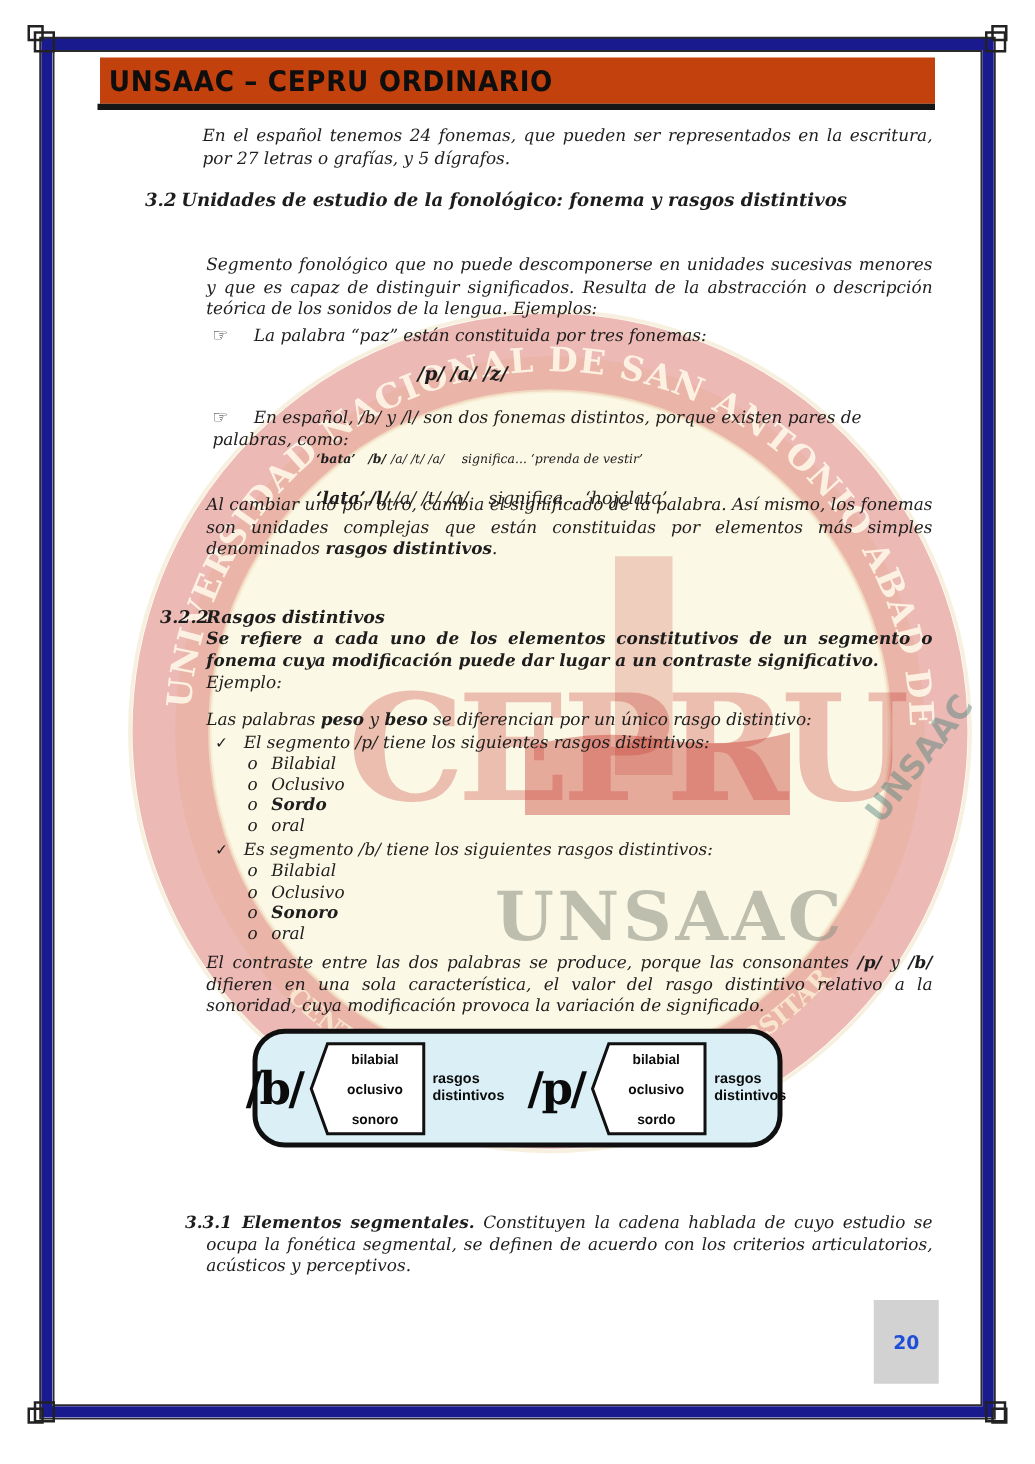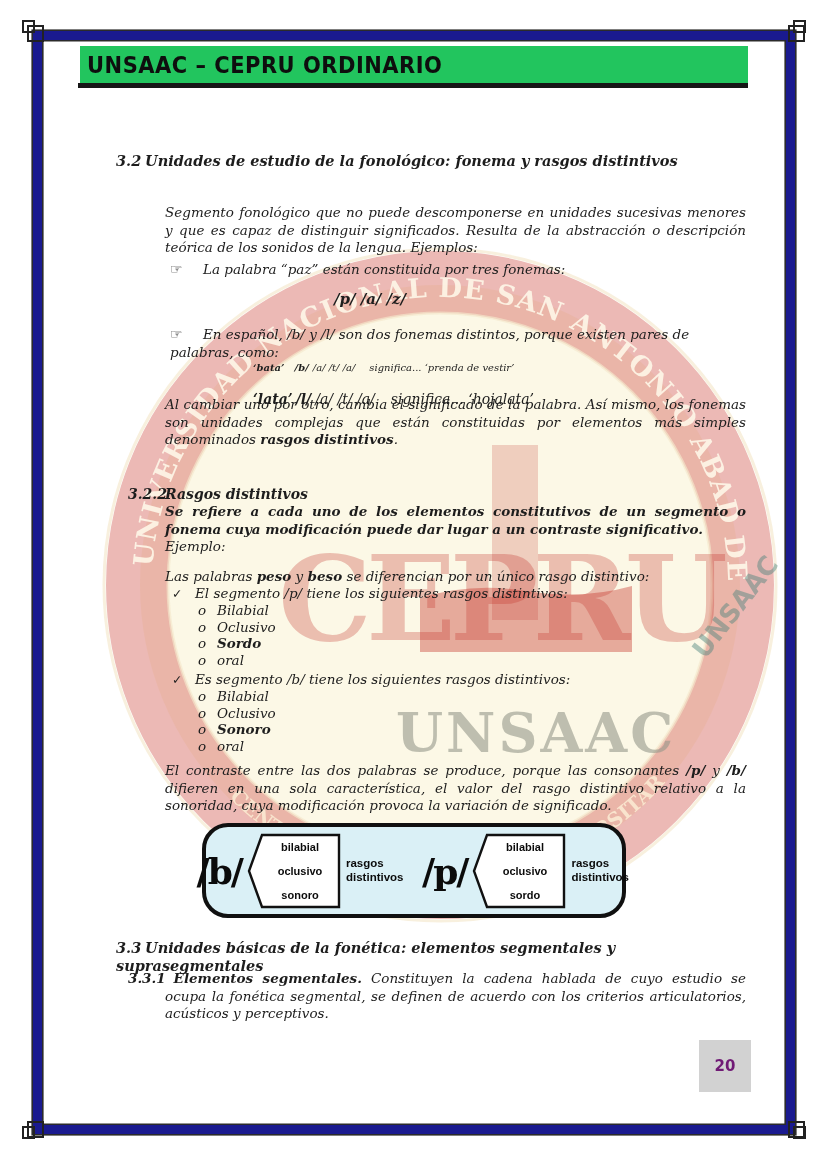--- a/index.html
+++ b/index.html
@@ -9,21 +9,21 @@
   
   .frame{position:absolute;left:33px;top:31px;width:744px;height:1085px;
          border:9px solid #1a1a8f;
          box-shadow:0 0 0 1.6px #2b2b2b, inset 0 0 0 1.6px #2b2b2b;}
   .corner{position:absolute;border:2px solid #222;background:transparent;}
   .corner.big{width:13px;height:13px;}
   .corner.small{width:9px;height:9px;}
 
   
   .header-band{position:absolute;left:80px;top:46px;width:668px;height:37px;
-               background:#22c55e;display:flex;align-items:center;}
+               background:#c2410c;display:flex;align-items:center;}
   .header-title{font-family:"DejaVu Sans","Liberation Sans",sans-serif;font-weight:800;
                 font-size:21px;letter-spacing:.5px;color:#0e0e0e;padding-left:7px;
                 transform:scaleY(1.08);transform-origin:left center;}
   .header-rule{position:absolute;left:78px;top:83px;width:670px;height:5px;background:#161616;}
 
   
   .t{position:absolute;font-size:13.5px;line-height:17.5px;font-style:italic;}
   .jt{text-align:justify;}
   .b{font-weight:bold;}
   .heading{font-weight:bold;font-size:14.5px;line-height:17.5px;}
@@ -40,24 +40,24 @@
   .diagram{position:absolute;left:202px;top:823px;width:424px;height:95px;box-sizing:border-box;
            background:#daf0f6;border:4px solid #101010;border-radius:26px;
            display:flex;align-items:center;justify-content:center;gap:16px;}
   .card{display:flex;align-items:center;gap:5px;}
   .ph{font-weight:bold;font-size:36px;font-style:normal;letter-spacing:-2px;
       font-family:"DejaVu Serif",serif;color:#0b0b0b;}
   .dlabel{width:60px;font-family:"Liberation Sans","DejaVu Sans",sans-serif;
           font-style:normal;font-weight:bold;font-size:11.5px;line-height:1.15;color:#0b0b0b;}
 
   
-  .pagenum{position:absolute;left:699px;top:1040px;width:52px;height:52px;background:#d2d2d2;
+  .pagenum{position:absolute;left:699px;top:1040px;width:52px;height:67px;background:#d2d2d2;
            display:flex;align-items:center;justify-content:center;
            font-family:"DejaVu Sans",sans-serif;font-weight:bold;font-size:15px;
-           font-style:normal;color:#701a75;}
+           font-style:normal;color:#1d4ed8;}
 
   .watermark{position:absolute;left:0;top:0;pointer-events:none;}
 </style>
 </head>
 <body>
 
 <div class="page">
 
   <svg class="watermark" width="828" height="1171" viewBox="0 0 828 1171">
     <circle cx="440" cy="585" r="300" fill="rgba(250,242,210,0.55)"></circle>
@@ -89,20 +89,21 @@
   <div class="corner big" style="left:27px;top:1121px;"></div>
   <div class="corner small" style="left:22px;top:1126px;"></div>
   <div class="corner big" style="left:788px;top:1121px;"></div>
   <div class="corner small" style="left:793px;top:1126px;"></div>
 
   <div class="header-band">
     <span class="header-title">UNSAAC – CEPRU ORDINARIO</span>
   </div>
   <div class="header-rule"></div>
 
+  <div class="t jt" style="left:162px;top:101px;width:584px;">En el español tenemos 24 fonemas, que pueden ser representados en la escritura, por 27 letras o grafías, y 5 dígrafos.</div>
 
   <div class="t heading" style="left:116px;top:152px;width:640px;">
     <span class="num" style="width:29px;">3.2</span><span>Unidades de estudio de la fonológico: fonema y rasgos distintivos</span>
   </div>
 
 
   <div class="t jt" style="left:165px;top:204px;width:581px;">Segmento fonológico que no puede descomponerse en unidades sucesivas menores y que es capaz de distinguir significados. Resulta de la abstracción o descripción teórica de los sonidos de la lengua. Ejemplos:</div>
 
   <div class="t" style="left:170px;top:261px;width:560px;">
     <span class="hand">☞</span><span>La palabra “paz” están constituida por tres fonemas:</span>
@@ -176,23 +177,20 @@
       <svg width="94" height="76" viewBox="0 0 94 76">
         <polygon points="15,2 92,2 92,74 15,74 2,38" fill="#ffffff" stroke="#111" stroke-width="2.4"></polygon>
         <text x="53" y="18" text-anchor="middle" font-family="'Liberation Sans',sans-serif" font-weight="bold" font-size="11" fill="#0b0b0b">bilabial</text>
         <text x="53" y="42" text-anchor="middle" font-family="'Liberation Sans',sans-serif" font-weight="bold" font-size="11" fill="#0b0b0b">oclusivo</text>
         <text x="53" y="66" text-anchor="middle" font-family="'Liberation Sans',sans-serif" font-weight="bold" font-size="11" fill="#0b0b0b">sordo</text>
       </svg>
       <span class="dlabel">rasgos distintivos</span>
     </div>
   </div>
 
-  <div class="t heading" style="left:116px;top:939px;width:650px;">
-    <span class="num" style="width:29px;">3.3</span><span>Unidades básicas de la fonética: elementos segmentales y suprasegmentales</span>
-  </div>
 
   <div class="t jt" style="left:128px;top:970px;width:581px;padding-left:37px;text-indent:-37px;">
-    <span class="b" style="margin-right:8px;">3.3.1</span><span class="b">Elementos segmentales.</span><span> Constituyen la cadena hablada de cuyo estudio se ocupa la fonética segmental, se definen de acuerdo con los criterios articulatorios, acústicos y perceptivos.</span>
+    <span class="b" style="margin-right:8px;margin-left:20px;">3.3.1</span><span class="b">Elementos segmentales.</span><span> Constituyen la cadena hablada de cuyo estudio se ocupa la fonética segmental, se definen de acuerdo con los criterios articulatorios, acústicos y perceptivos.</span>
   </div>
 
   <div class="pagenum">20</div>
 
 </div>
 
 </body></html>

